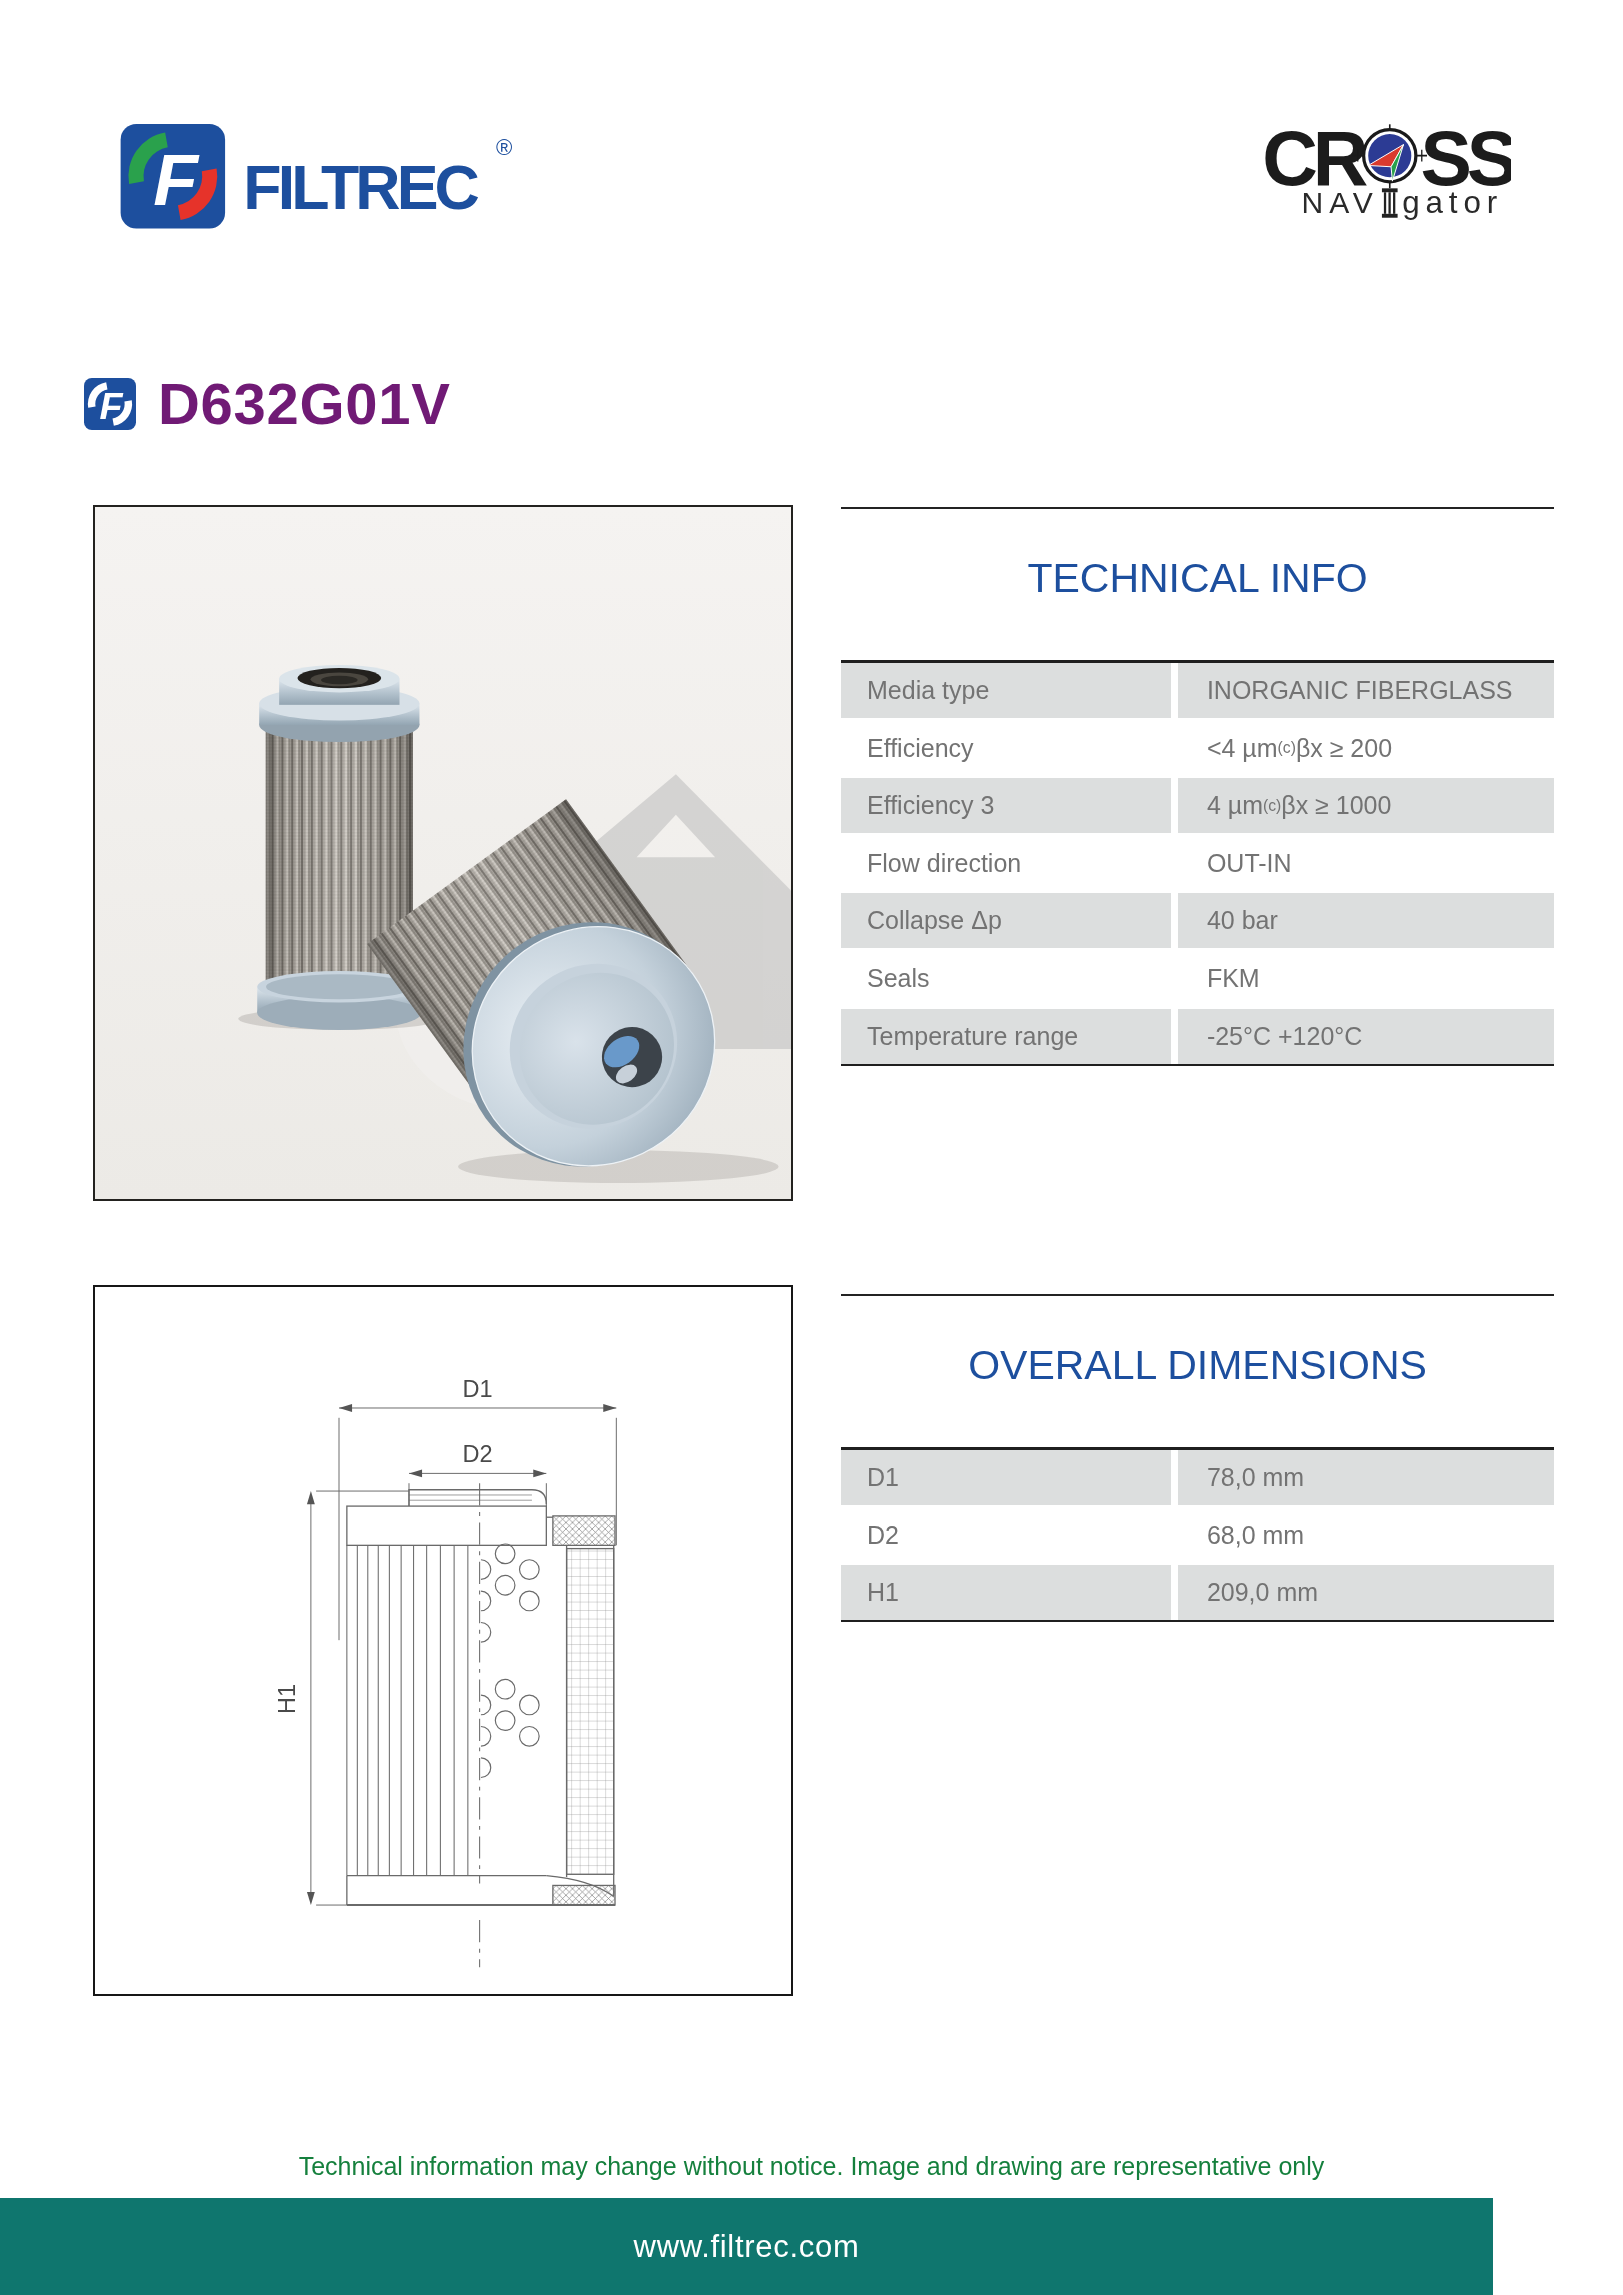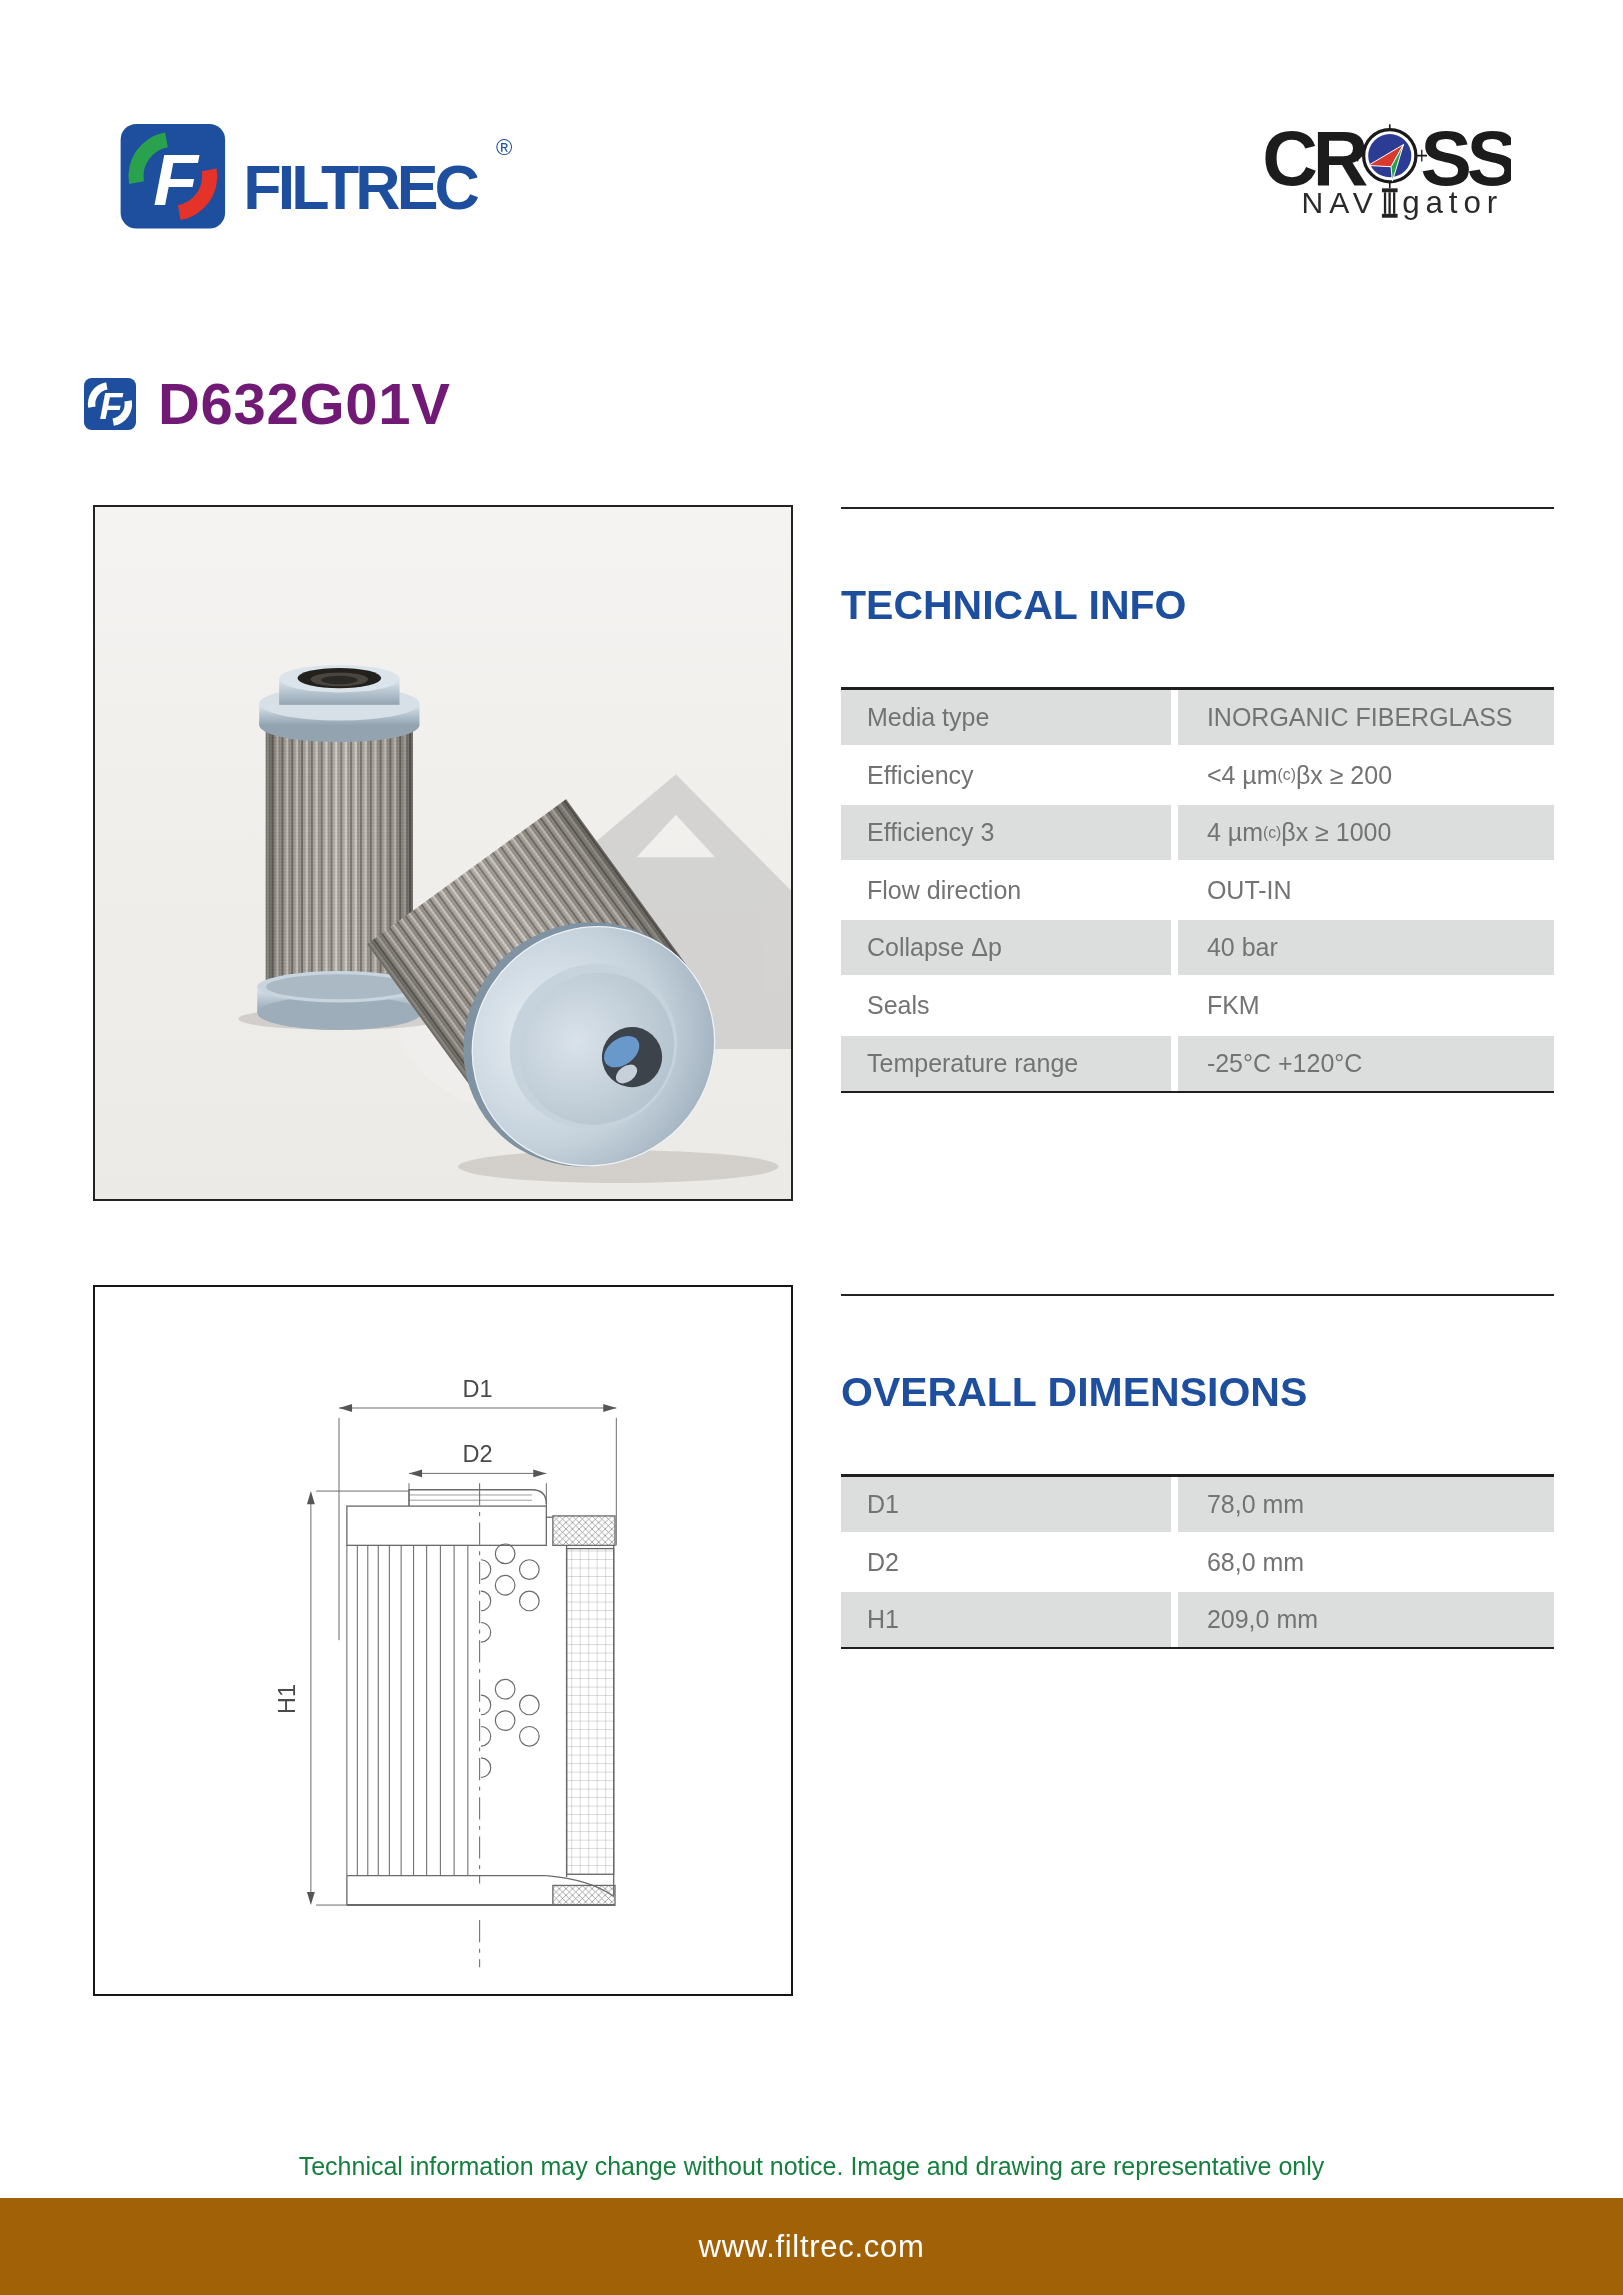--- a/index.html
+++ b/index.html
@@ -29,39 +29,39 @@
     left:93px; top:1285px; width:700px; height:711px; box-sizing:border-box;
     border:2px solid #161616; background:#ffffff;
   }
 
   
   .section { width:713px; left:841px; }
   .sec1 { top:507px; }
   .sec2 { top:1294px; }
   .sec-rule { border-top:2.6px solid #232323; height:0; }
   .sec-title {
-    margin-top:72px; font-size:41px; font-weight:bold;
+    margin-top:45px; text-align:center; font-size:41px; font-weight:normal;
     color:#1d4f9e; letter-spacing:0; line-height:48px; white-space:nowrap;
   }
   .dtable { margin-top:58px; border-top:3.3px solid #1f1f1f; border-bottom:2.6px solid #1f1f1f; }
   .trow { display:flex; gap:6.5px; height:55px; }
   .trow + .trow { margin-top:2.6px; }
   .tcell { display:flex; align-items:center; font-size:25px; color:#737373; background:#ffffff;text-align:center; }
   .trow.alt .tcell { background:#dcdede; }
   .tlabel { width:304px; padding-left:26px; }
   .tvalue { flex:1; padding-left:29.4px; }
   .tvalue sub { font-size:15.7px; line-height:0; }
 
   
   .disclaimer {
     left:0; top:2152px; width:1623px; text-align:center;
     font-size:25px; color:#15803d;
   }
   .footer-bar {
-    left:0; top:2198px; width:1623px; height:97px; background:#a16207;
+    left:0; top:2198px; width:1493px; height:97px; background:#0f766e;
     display:flex; align-items:center; justify-content:center;
   }
   .site { color:#ffffff; font-size:31px; letter-spacing:0.7px; text-decoration:none; }
 </style>
 </head>
 <body>
 
 <div class="page">
 
   <svg class="abs filtrec-logo" viewBox="0 0 600 170">

